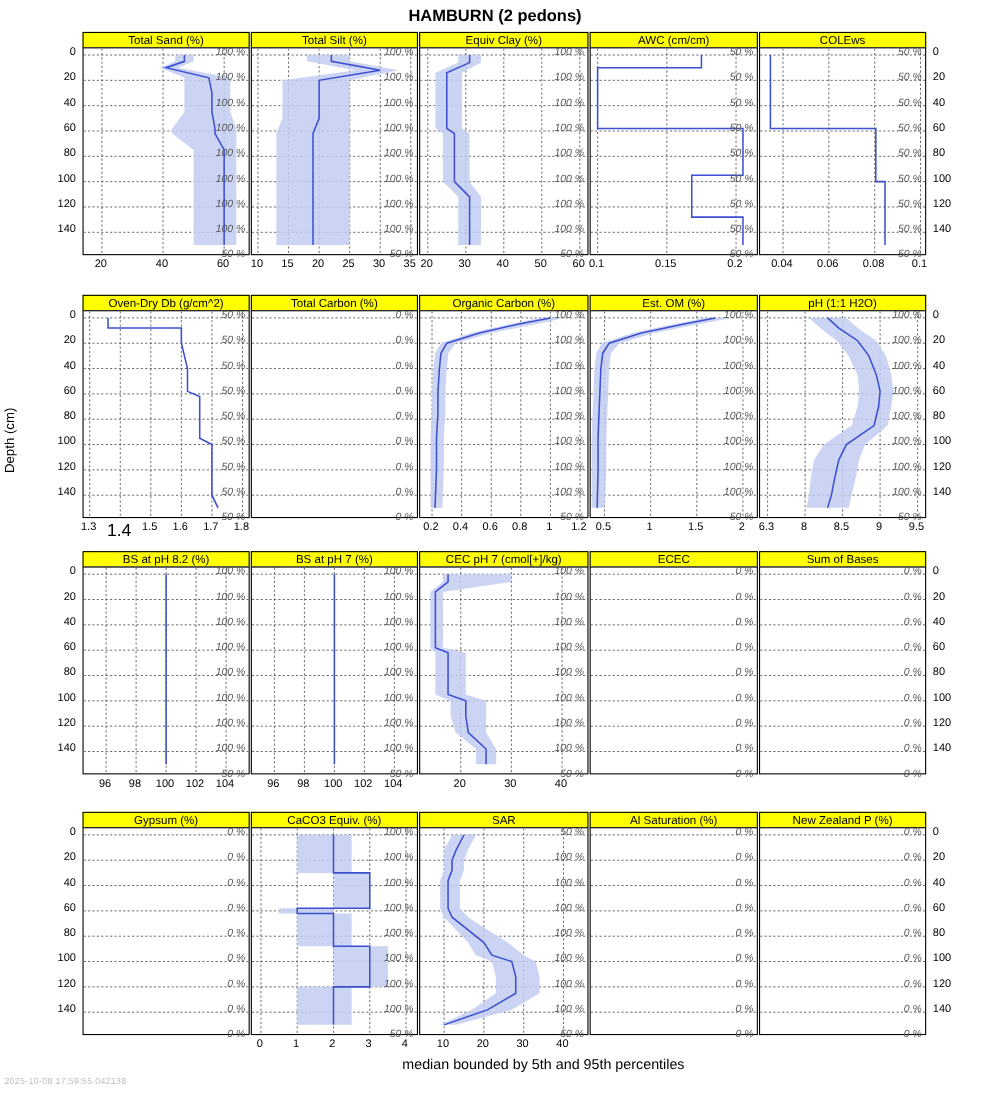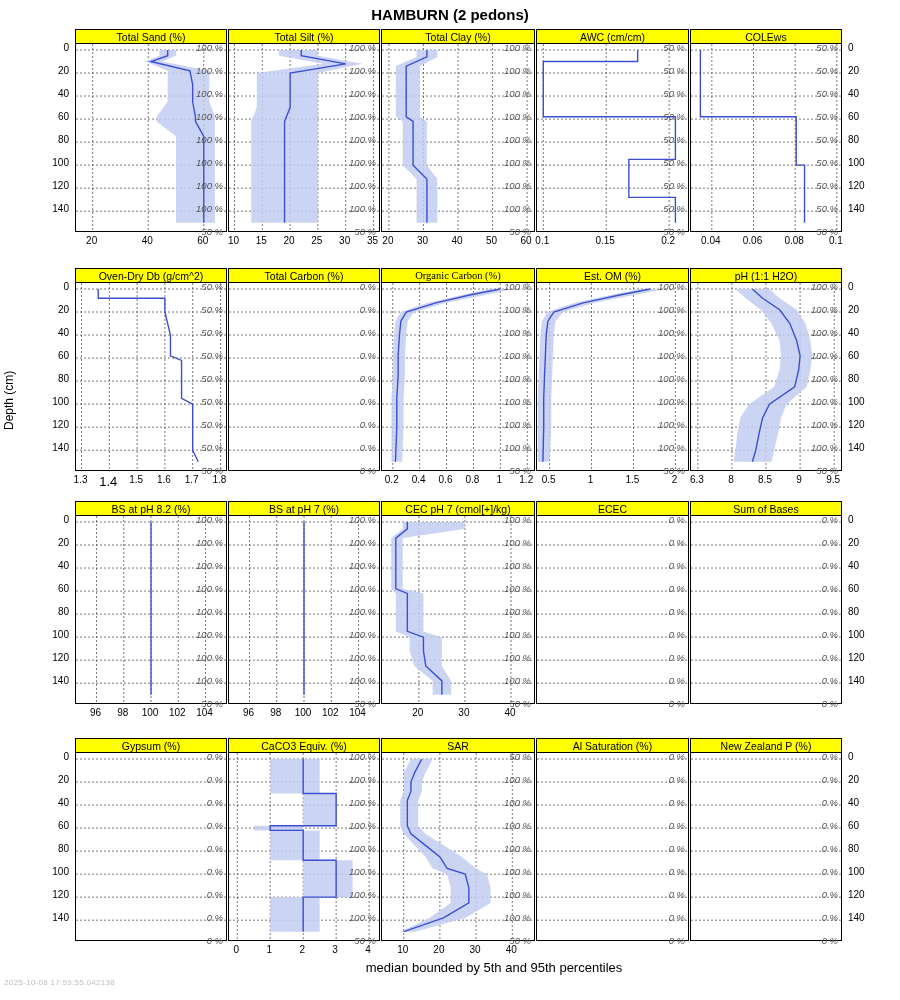--- a/index.html
+++ b/index.html
@@ -131,21 +131,21 @@
       <div class="pctlab" style="right: 4px; top: 174.184px; width: 144px;">100 %</div>
       <div class="pctlab" style="right: 4px; top: 197.211px; width: 144px;">50 %</div>
       <div class="xtick" style="left: -14.4444px; top: 206px; width: 40px; font-size: 10px;">10</div>
       <div class="xtick" style="left: 13.3333px; top: 206px; width: 40px; font-size: 10px;">15</div>
       <div class="xtick" style="left: 41.1111px; top: 206px; width: 40px; font-size: 10px;">20</div>
       <div class="xtick" style="left: 68.8889px; top: 206px; width: 40px; font-size: 10px;">25</div>
       <div class="xtick" style="left: 96.6667px; top: 206px; width: 40px; font-size: 10px;">30</div>
       <div class="xtick" style="left: 124.444px; top: 206px; width: 40px; font-size: 10px;">35</div>
     </div>
     <div class="panel" style="left: 381px; top: 29px; width: 154px;">
-      <div class="phead" style="width: 154px;">Total Clay (%)</div>
+      <div class="phead" style="width: 154px;">Equiv Clay (%)</div>
       <div class="pbox" style="width: 154px; height: 189px;">
         <svg width="152" height="187">
           <line x1="6.909090909090909" x2="6.909090909090909" y1="0" y2="187" stroke="#555555" stroke-width="0.8" stroke-dasharray="2,2"></line>
           <line x1="41.45454545454545" x2="41.45454545454545" y1="0" y2="187" stroke="#555555" stroke-width="0.8" stroke-dasharray="2,2"></line>
           <line x1="76" x2="76" y1="0" y2="187" stroke="#555555" stroke-width="0.8" stroke-dasharray="2,2"></line>
           <line x1="110.54545454545455" x2="110.54545454545455" y1="0" y2="187" stroke="#555555" stroke-width="0.8" stroke-dasharray="2,2"></line>
           <line x1="145.0909090909091" x2="145.0909090909091" y1="0" y2="187" stroke="#555555" stroke-width="0.8" stroke-dasharray="2,2"></line>
           <line x1="0" x2="152" y1="6" y2="6" stroke="#555555" stroke-width="0.8" stroke-dasharray="2,2"></line>
           <line x1="0" x2="152" y1="29.02631578947368" y2="29.02631578947368" stroke="#555555" stroke-width="0.8" stroke-dasharray="2,2"></line>
           <line x1="0" x2="152" y1="52.05263157894736" y2="52.05263157894736" stroke="#555555" stroke-width="0.8" stroke-dasharray="2,2"></line>
@@ -261,21 +261,21 @@
       <div class="pctlab" style="right: 4px; top: 13px; width: 144px;">50 %</div>
       <div class="pctlab" style="right: 4px; top: 36.0263px; width: 144px;">50 %</div>
       <div class="pctlab" style="right: 4px; top: 59.0526px; width: 144px;">50 %</div>
       <div class="pctlab" style="right: 4px; top: 82.0789px; width: 144px;">50 %</div>
       <div class="pctlab" style="right: 4px; top: 105.105px; width: 144px;">50 %</div>
       <div class="pctlab" style="right: 4px; top: 128.132px; width: 144px;">50 %</div>
       <div class="pctlab" style="right: 4px; top: 151.158px; width: 144px;">50 %</div>
       <div class="pctlab" style="right: 4px; top: 174.184px; width: 144px;">50 %</div>
       <div class="pctlab" style="right: 4px; top: 197.211px; width: 144px;">50 %</div>
       <div class="xtick" style="left: -14.4444px; top: 206px; width: 40px; font-size: 10px;">1.3</div>
-      <div class="xtick" style="left: 13.3333px; top: 206px; width: 40px; font-size: 13px;">1.4</div>
+      <div class="xtick" style="left: 13.3333px; top: 206px; width: 40px; font-size: 16px;">1.4</div>
       <div class="xtick" style="left: 41.1111px; top: 206px; width: 40px; font-size: 10px;">1.5</div>
       <div class="xtick" style="left: 68.8889px; top: 206px; width: 40px; font-size: 10px;">1.6</div>
       <div class="xtick" style="left: 96.6667px; top: 206px; width: 40px; font-size: 10px;">1.7</div>
       <div class="xtick" style="left: 124.444px; top: 206px; width: 40px; font-size: 10px;">1.8</div>
     </div>
     <div class="panel" style="left: 228px; top: 268px; width: 152px;">
       <div class="phead" style="width: 152px;">Total Carbon (%)</div>
       <div class="pbox" style="width: 152px; height: 189px;">
         <svg width="150" height="187">
           <line x1="0" x2="150" y1="6" y2="6" stroke="#555555" stroke-width="0.8" stroke-dasharray="2,2"></line>
@@ -292,21 +292,21 @@
       <div class="pctlab" style="right: 4px; top: 36.0263px; width: 144px;">0 %</div>
       <div class="pctlab" style="right: 4px; top: 59.0526px; width: 144px;">0 %</div>
       <div class="pctlab" style="right: 4px; top: 82.0789px; width: 144px;">0 %</div>
       <div class="pctlab" style="right: 4px; top: 105.105px; width: 144px;">0 %</div>
       <div class="pctlab" style="right: 4px; top: 128.132px; width: 144px;">0 %</div>
       <div class="pctlab" style="right: 4px; top: 151.158px; width: 144px;">0 %</div>
       <div class="pctlab" style="right: 4px; top: 174.184px; width: 144px;">0 %</div>
       <div class="pctlab" style="right: 4px; top: 197.211px; width: 144px;">0 %</div>
     </div>
     <div class="panel" style="left: 381px; top: 268px; width: 154px;">
-      <div class="phead" style="width: 154px; font-family: Liberation Serif, serif;">Organic Carbon  (%)</div>
+      <div class="phead" style="width: 154px;">Organic Carbon  (%)</div>
       <div class="pbox" style="width: 154px; height: 189px;">
         <svg width="152" height="187">
           <line x1="10.76106194690266" x2="10.76106194690266" y1="0" y2="187" stroke="#555555" stroke-width="0.8" stroke-dasharray="2,2"></line>
           <line x1="37.6637168141593" x2="37.6637168141593" y1="0" y2="187" stroke="#555555" stroke-width="0.8" stroke-dasharray="2,2"></line>
           <line x1="64.56637168141593" x2="64.56637168141593" y1="0" y2="187" stroke="#555555" stroke-width="0.8" stroke-dasharray="2,2"></line>
           <line x1="91.46902654867257" x2="91.46902654867257" y1="0" y2="187" stroke="#555555" stroke-width="0.8" stroke-dasharray="2,2"></line>
           <line x1="118.37168141592922" x2="118.37168141592922" y1="0" y2="187" stroke="#555555" stroke-width="0.8" stroke-dasharray="2,2"></line>
           <line x1="145.27433628318587" x2="145.27433628318587" y1="0" y2="187" stroke="#555555" stroke-width="0.8" stroke-dasharray="2,2"></line>
           <line x1="0" x2="152" y1="6" y2="6" stroke="#555555" stroke-width="0.8" stroke-dasharray="2,2"></line>
           <line x1="0" x2="152" y1="29.02631578947368" y2="29.02631578947368" stroke="#555555" stroke-width="0.8" stroke-dasharray="2,2"></line>

